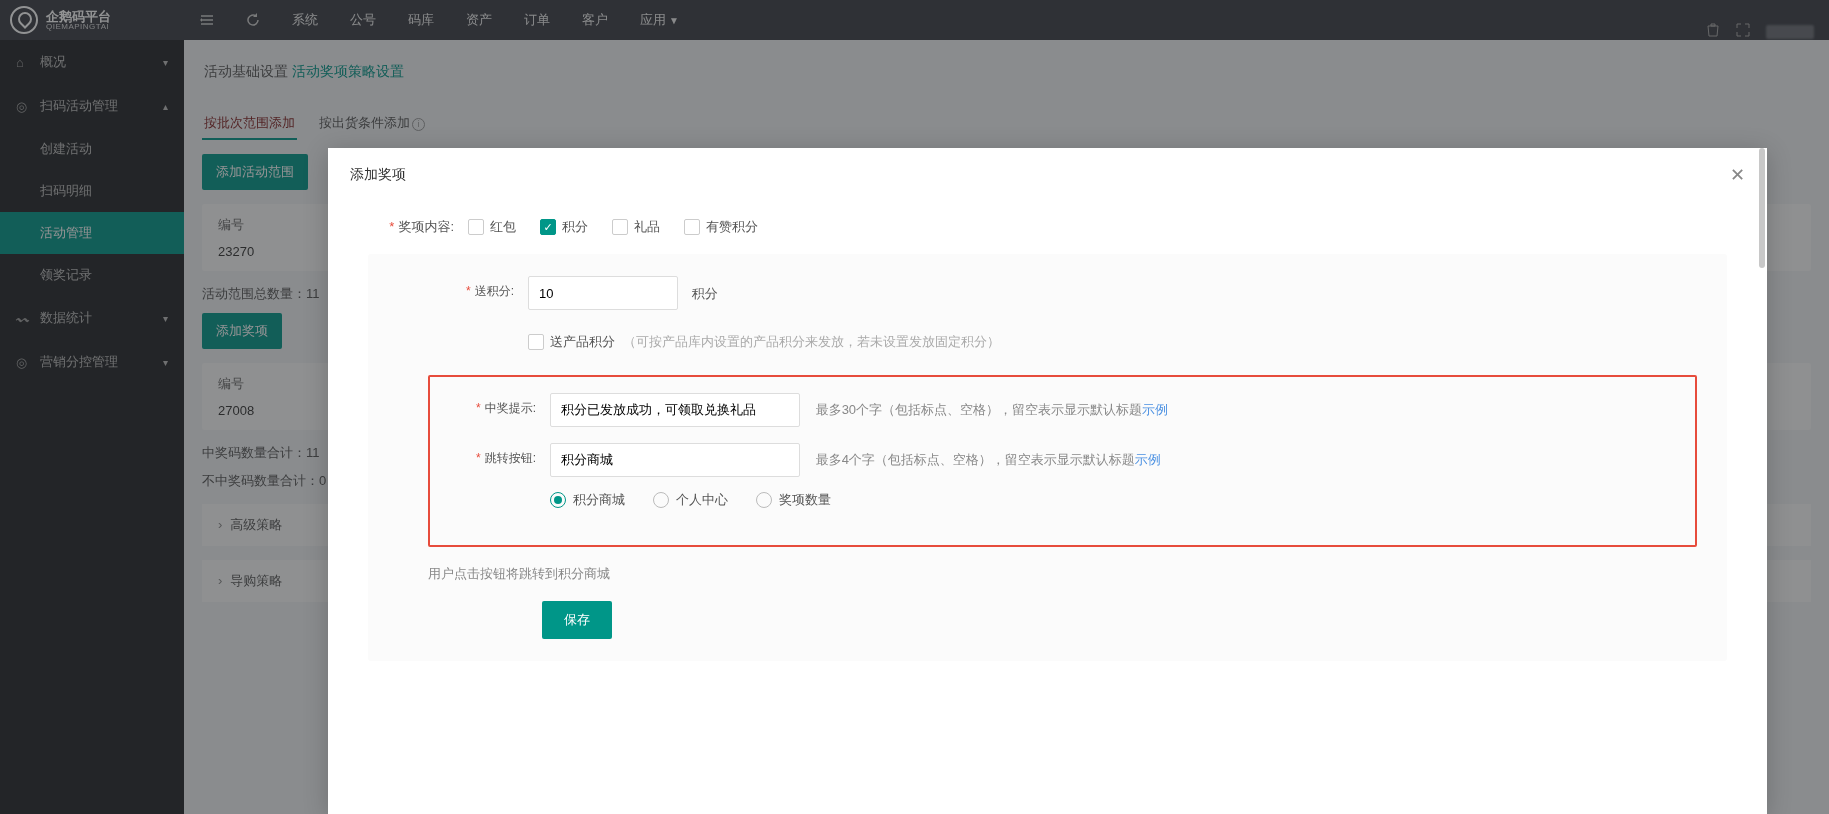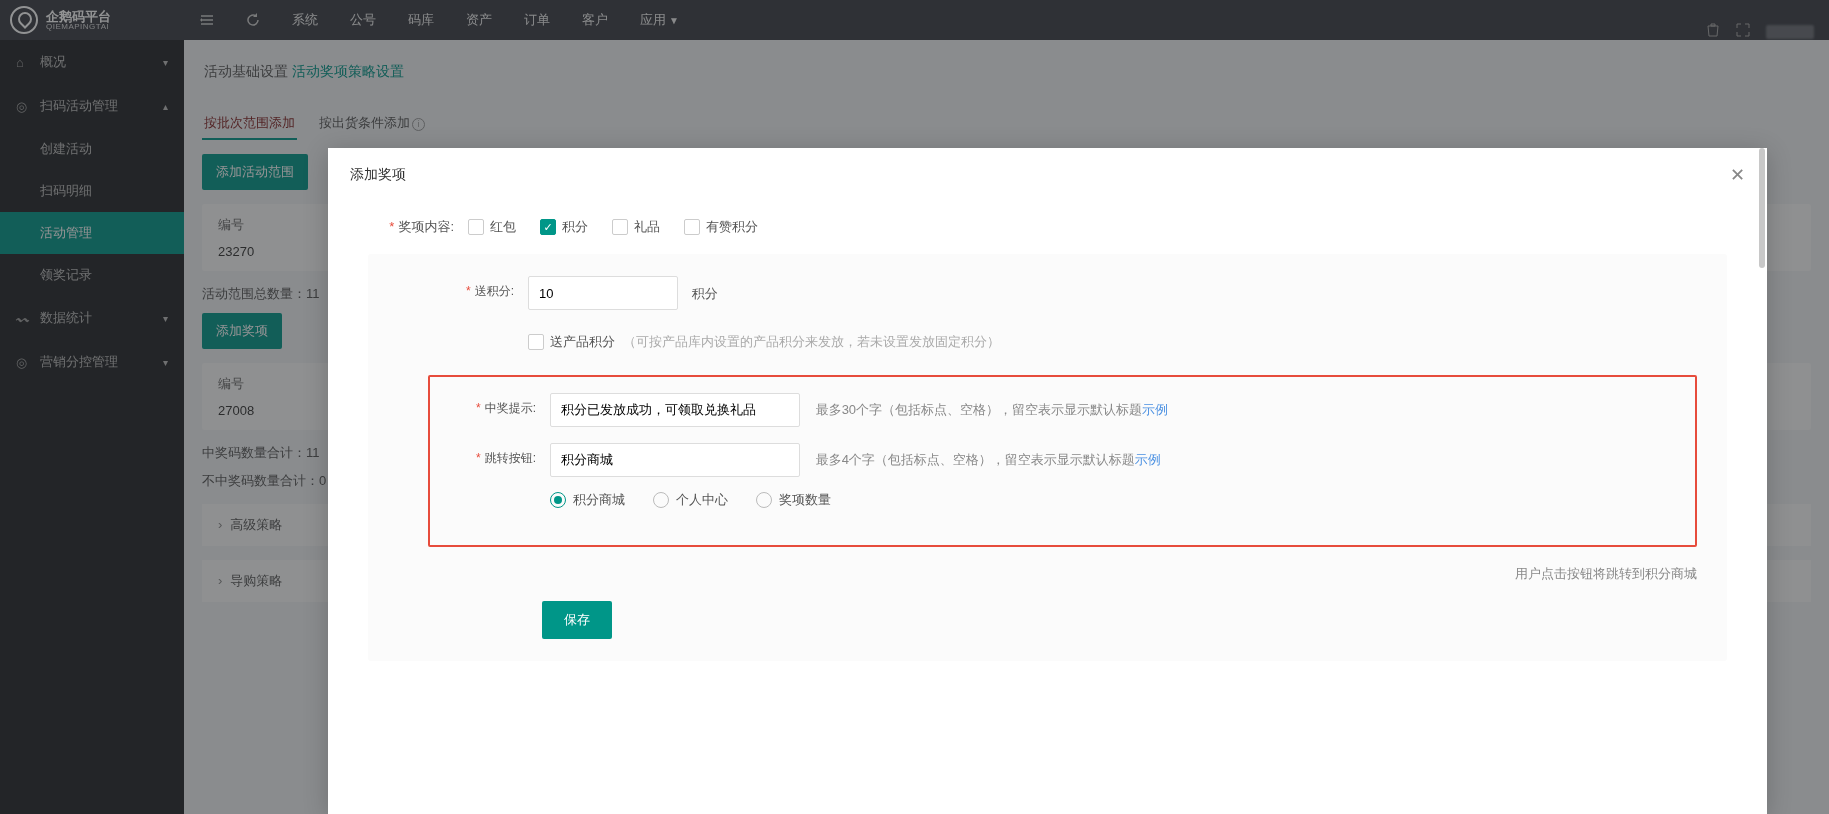--- a/index.html
+++ b/index.html
@@ -262,19 +262,19 @@
                 </label>
               <label class="radio-item">
                   <span class="radio-circle"></span>
                   <span>奖项数量</span>
                 </label>
             </div>
           </div>
         </div>
       </div>
 
-      <div class="redirect-hint" style="margin-left:114px;text-align:right;">用户点击按钮将跳转到积分商城</div>
+      <div class="redirect-hint" style="">用户点击按钮将跳转到积分商城</div>
       <button class="save-btn">保存</button>
     </div>
 
   </div>
   <div class="scrollbar-stub"></div>
 </div>
 
 </body></html>

